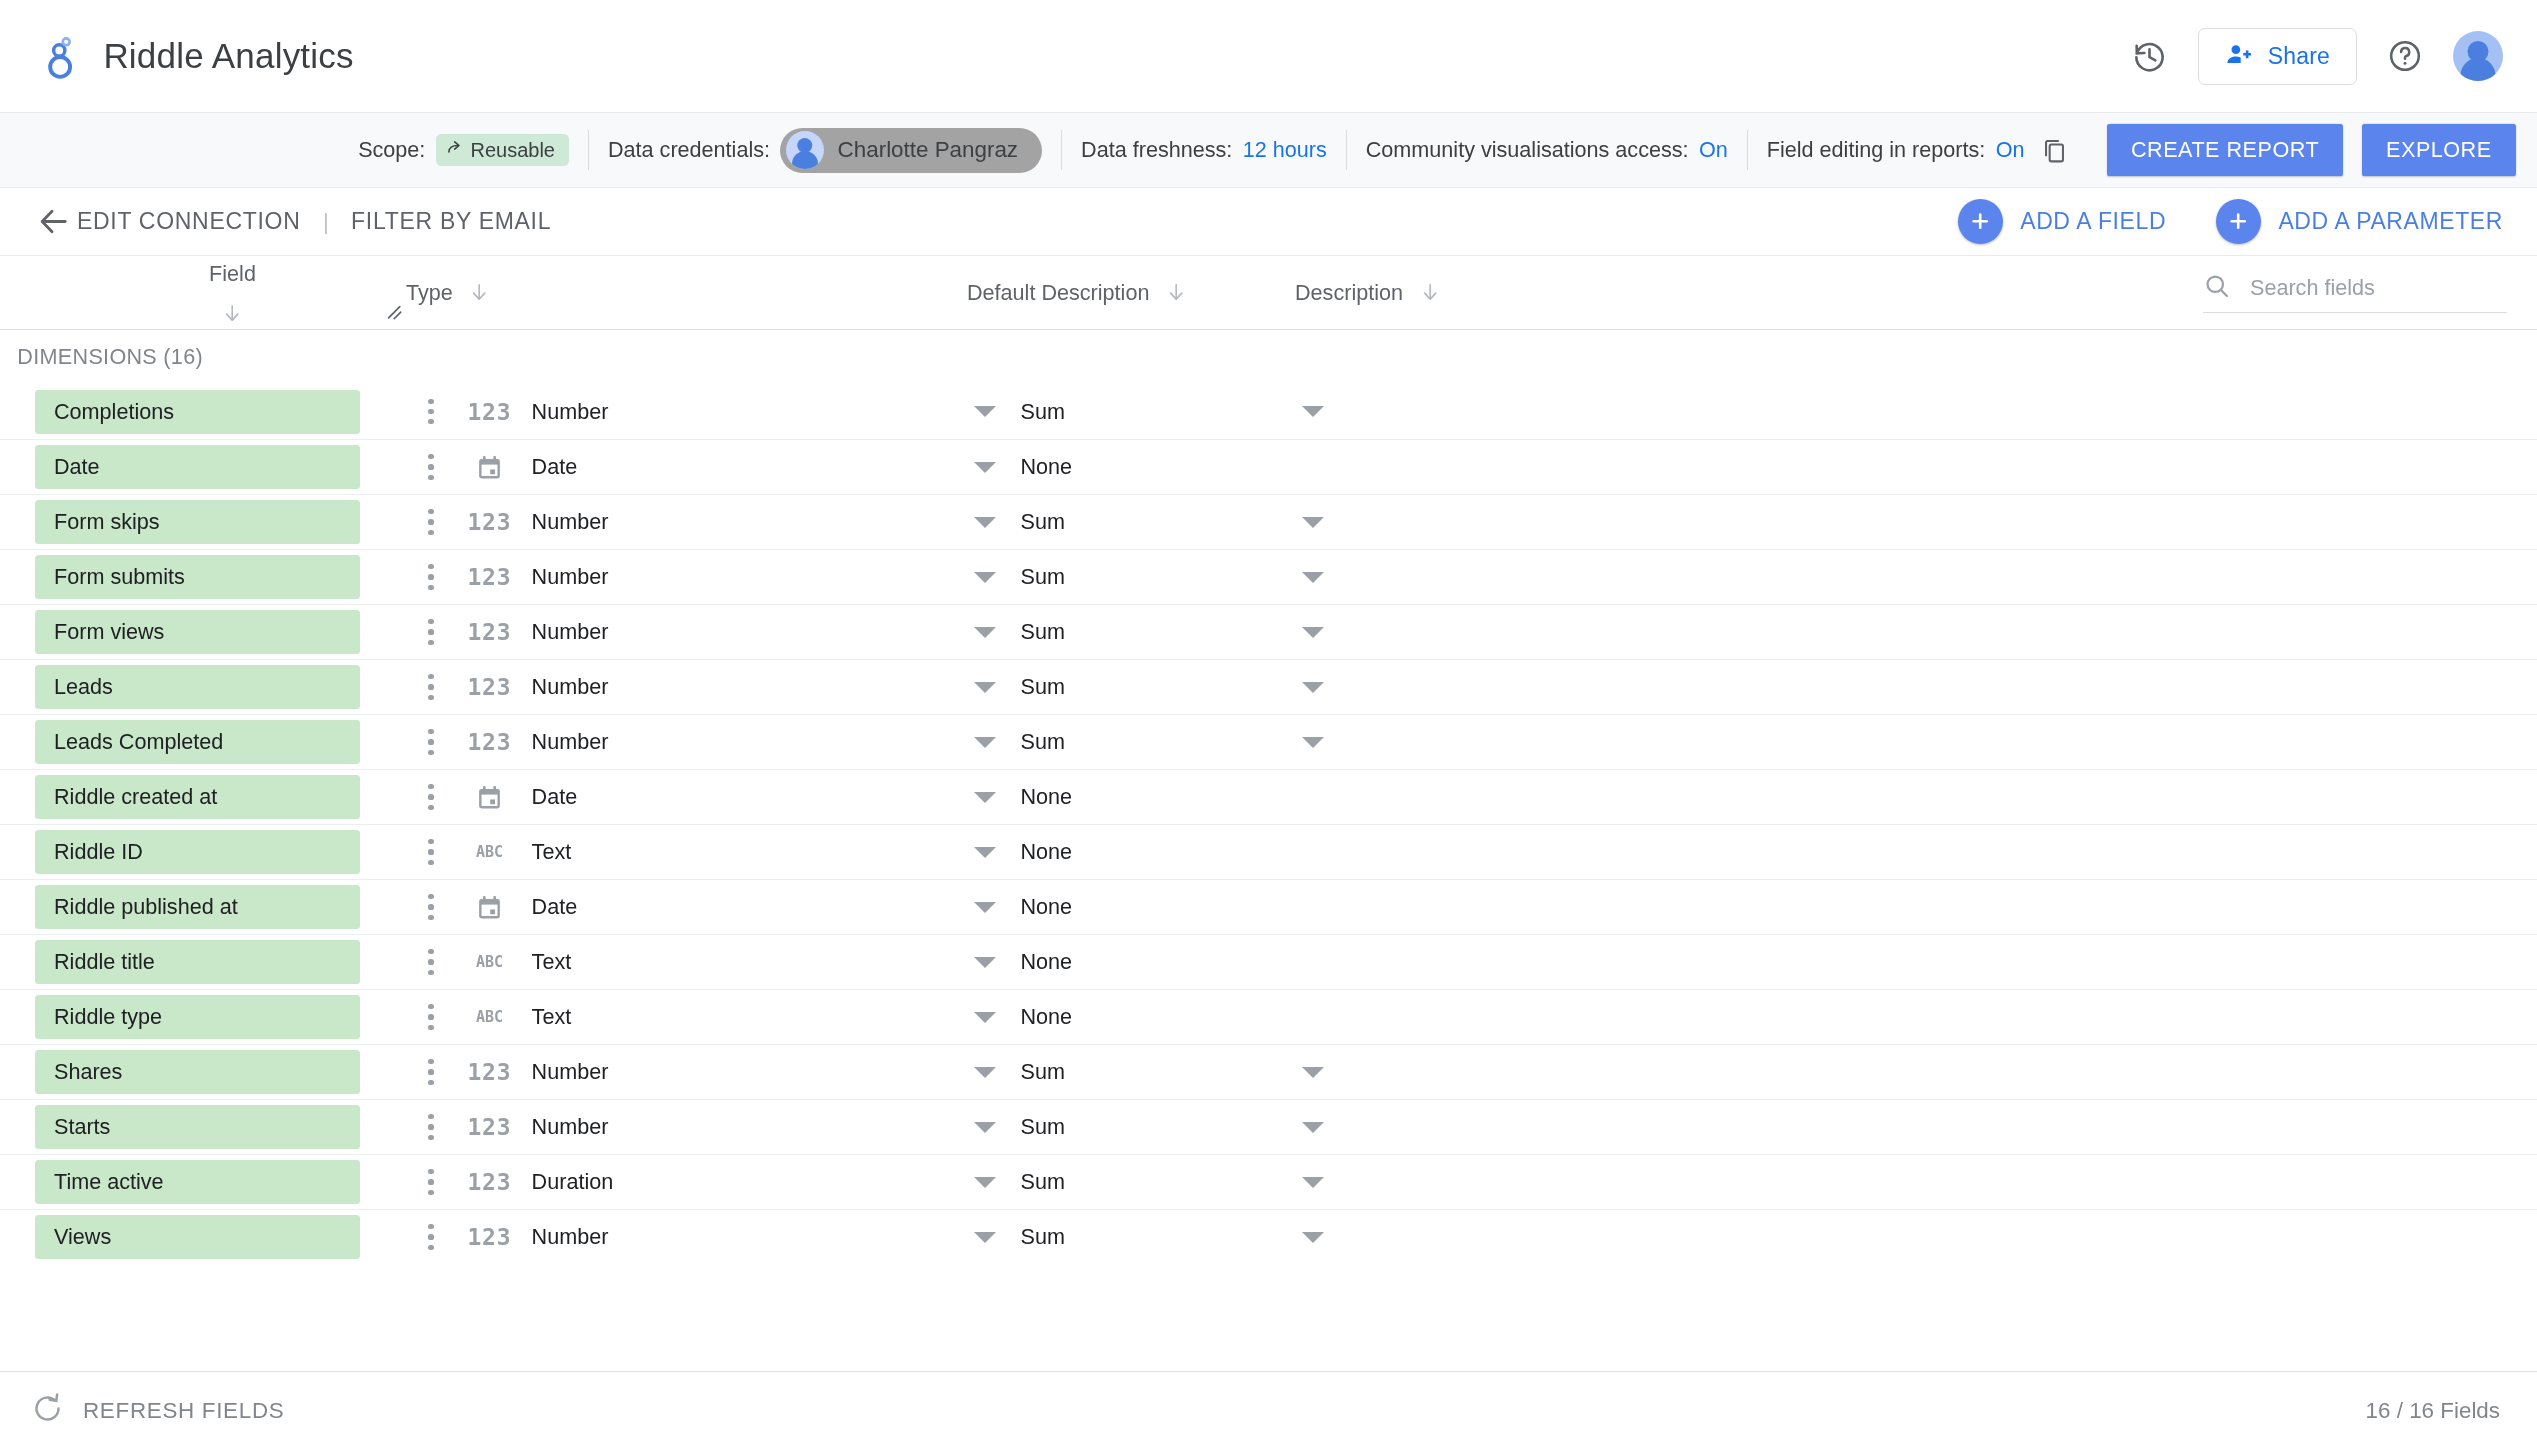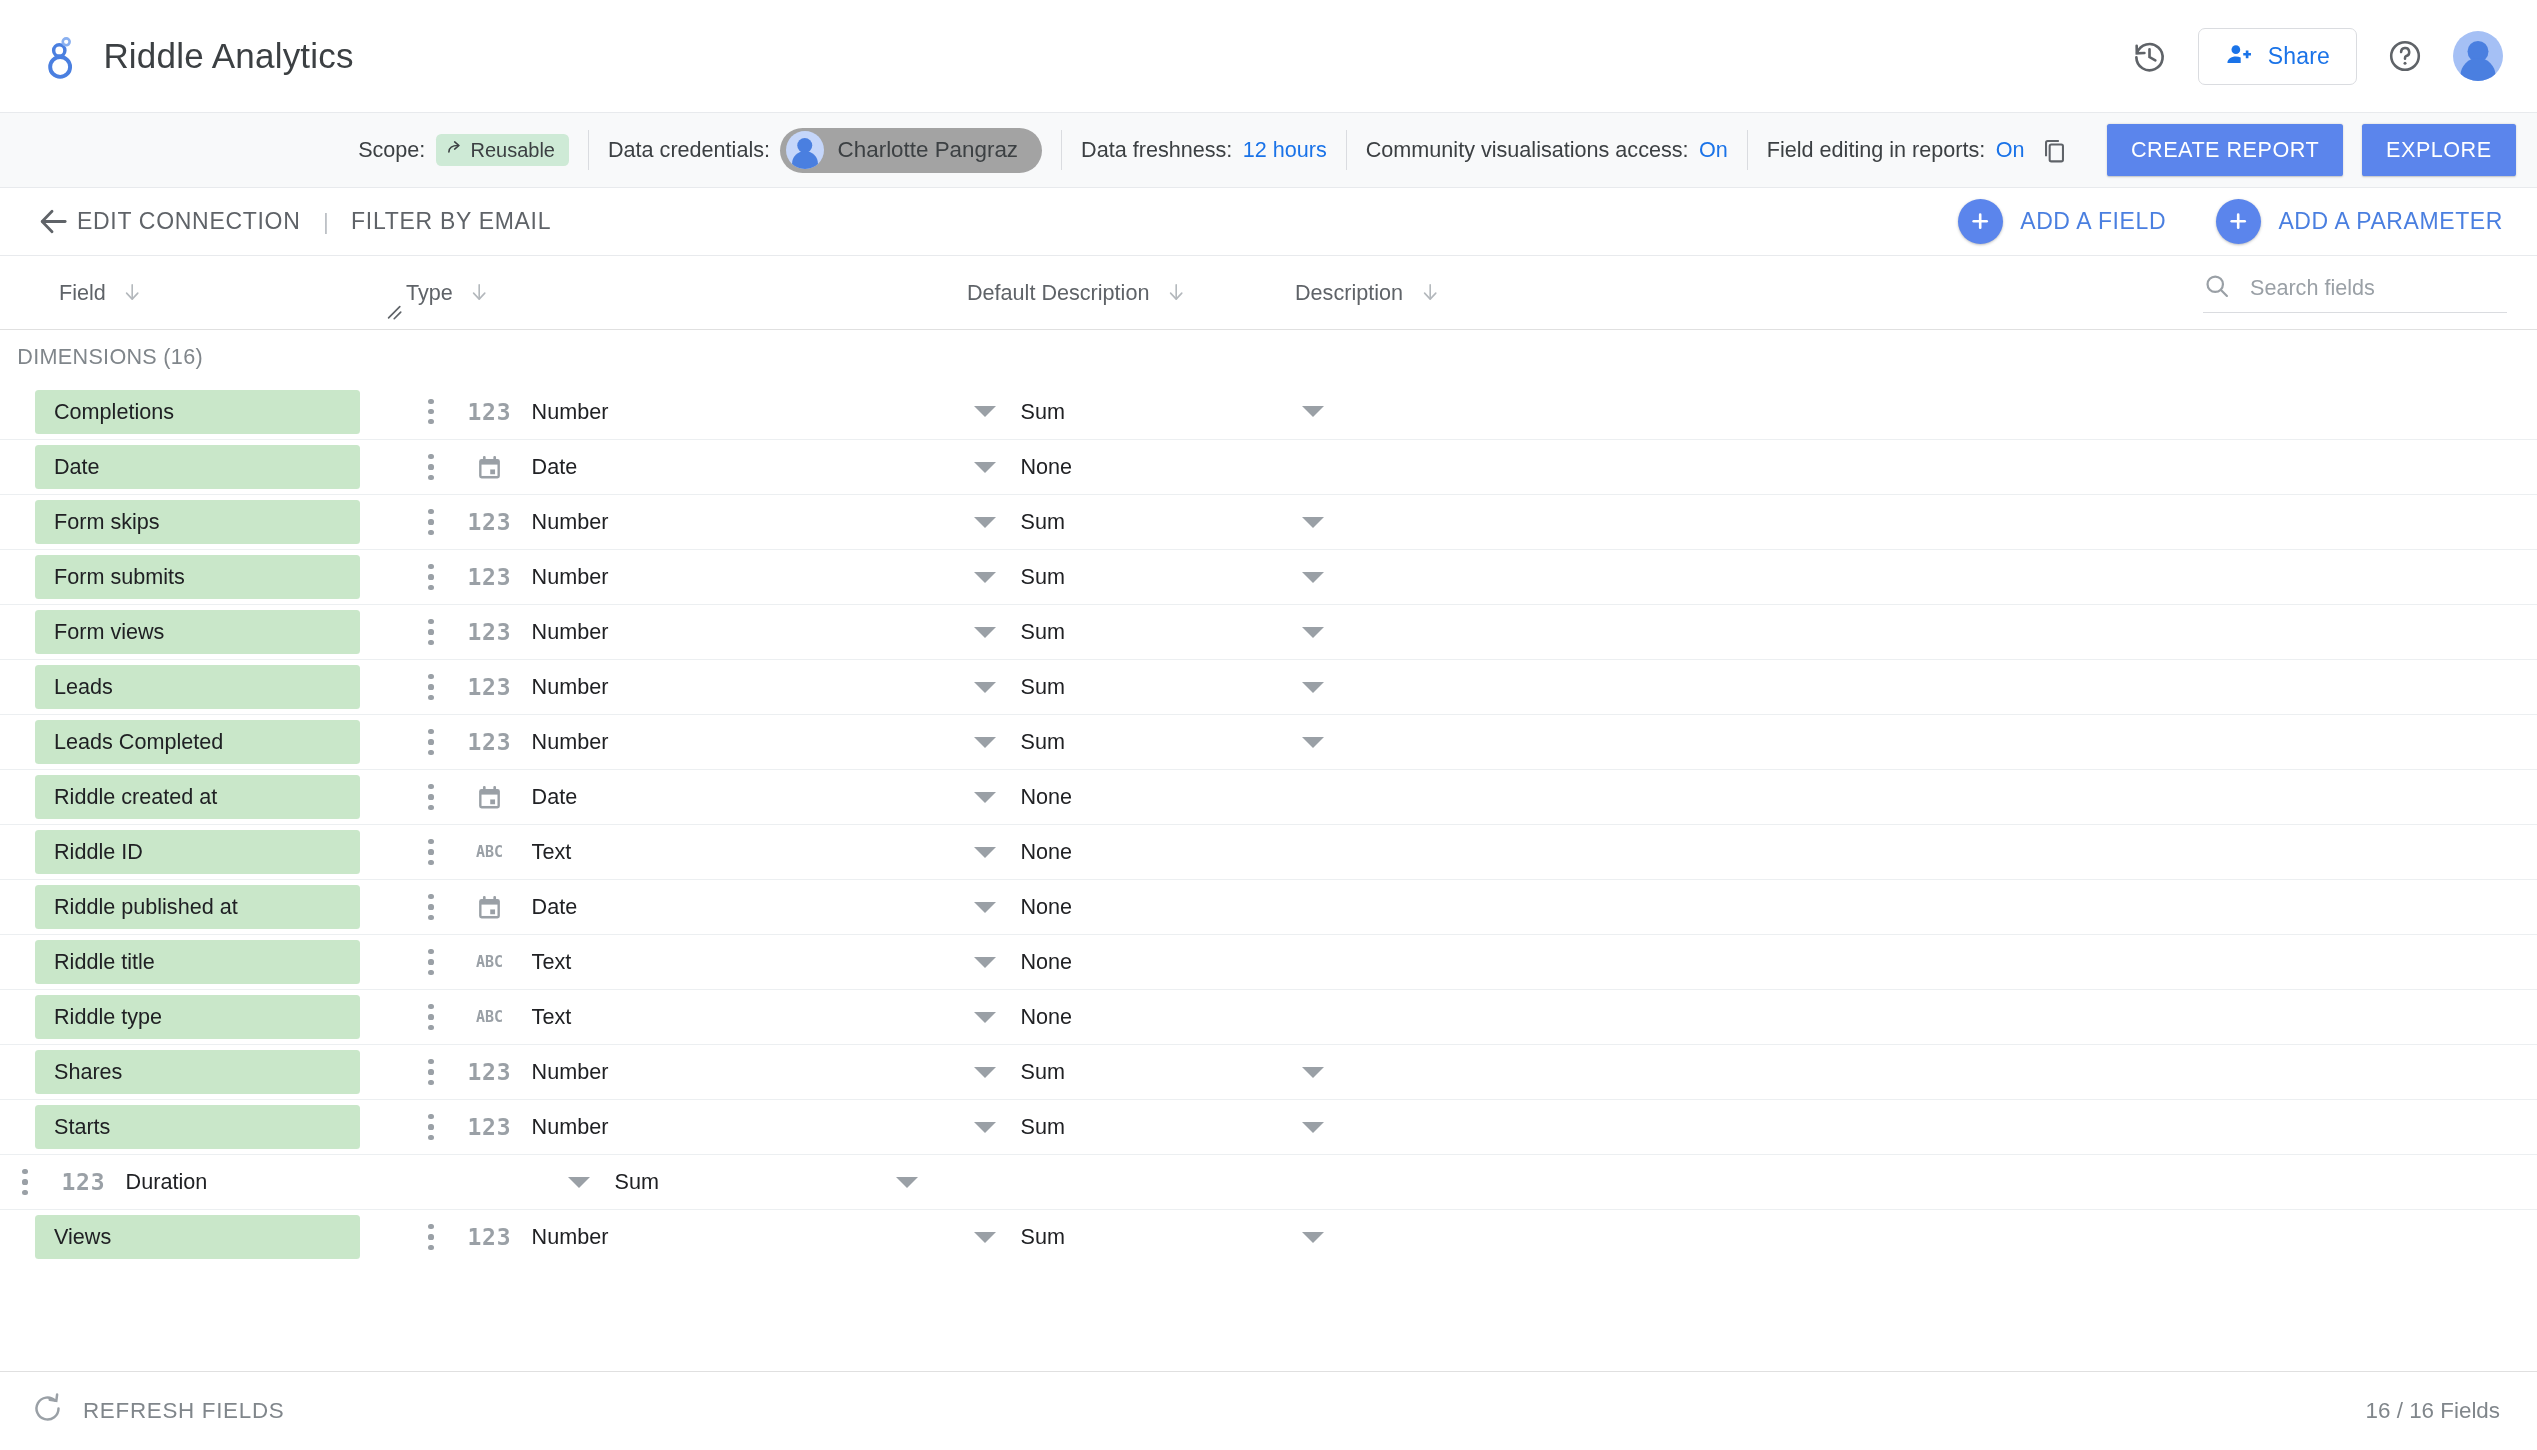--- a/index.html
+++ b/index.html
@@ -132,21 +132,21 @@
 
   
   .colheader {
     height: 74px; flex: 0 0 74px;
     display: flex; align-items: center;
     position: relative;
     border-bottom: 0.9px solid #e0e0e0;
     background: #fff;
   }
   .col { display:flex; align-items:center; gap: 15.5px; color:#5f6368; font-size: 21.6px; }
-  .col-field { width: 406px; padding-left: 59px; }
+  .col-field { width: 406px; padding-left: 59px; flex-direction: column; }
   .col-type { width: 561px; }
   .col-agg  { width: 328px; }
   .col-desc { width: 259px; }
   .sort-arrow { opacity:.75; cursor:pointer; display:flex; }
   .resize-handle {
     position:absolute; left: 383px; top: 45px;
     width: 22.4px; height: 22.4px; cursor: nwse-resize;
   }
   .search-wrap {
     margin-left: auto; margin-right: 31px;
@@ -750,20 +750,23 @@
           <span class="type-name">Number</span>
           <span class="caret"></span>
         </div>
         <div class="agg-cell">
           <span class="agg-name">Sum</span>
           <span class="caret"></span>
         </div>
         <div class="desc-cell"></div>
       </div>
       <div class="frow">
+        <div class="fname-cell">
+          <div class="fchip">Time active</div>
+        </div>
         <div class="dots-cell">
           <span class="dots">
             <i class="dot"></i>
             <i class="dot"></i>
             <i class="dot"></i>
           </span>
         </div>
         <div class="type-cell">
           <span class="type-icon type-icon-num">123</span>
           <span class="type-name">Duration</span>

